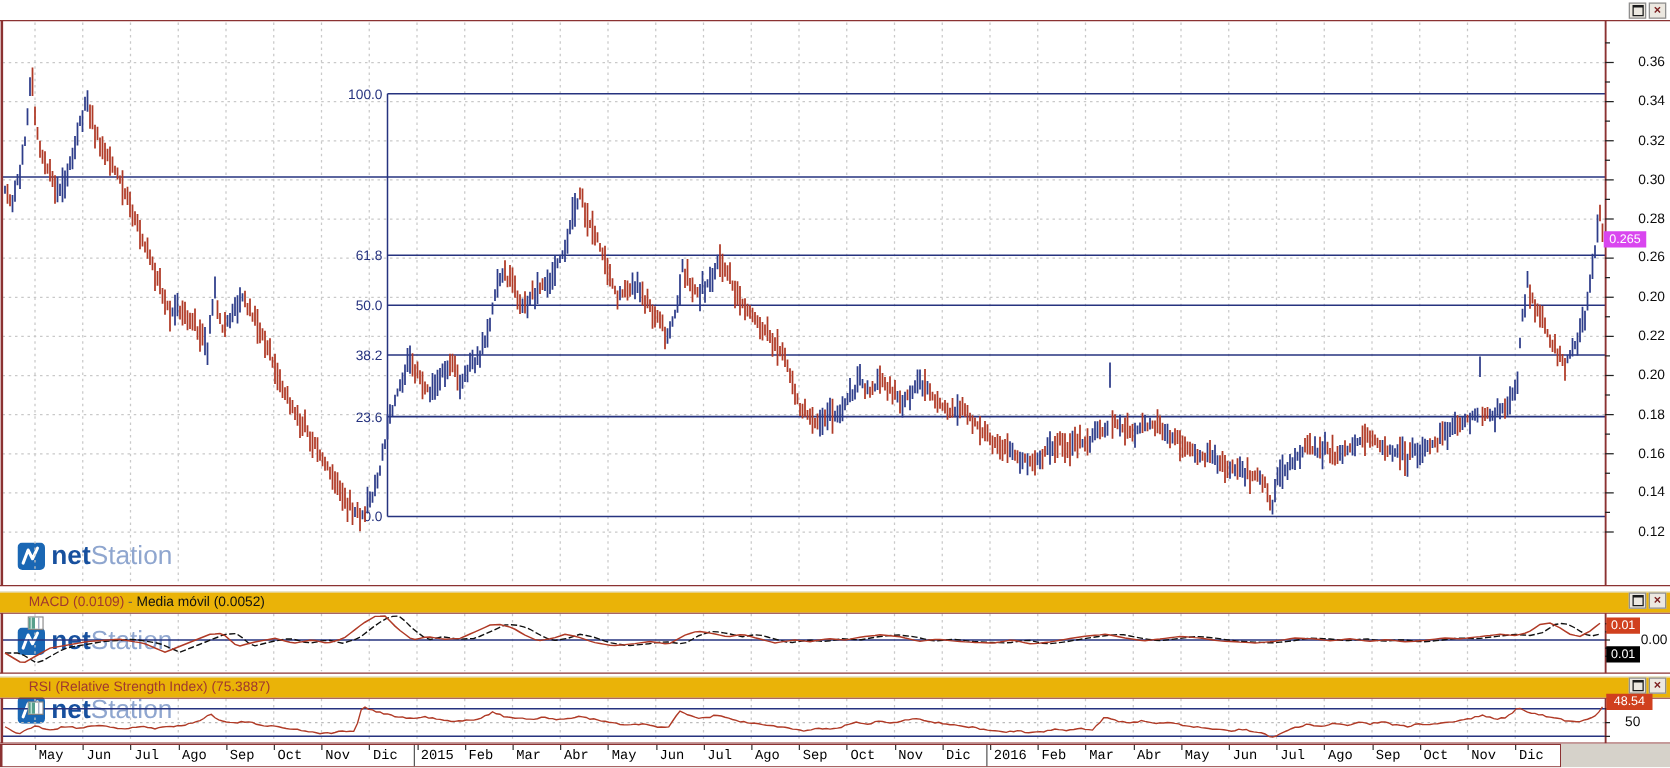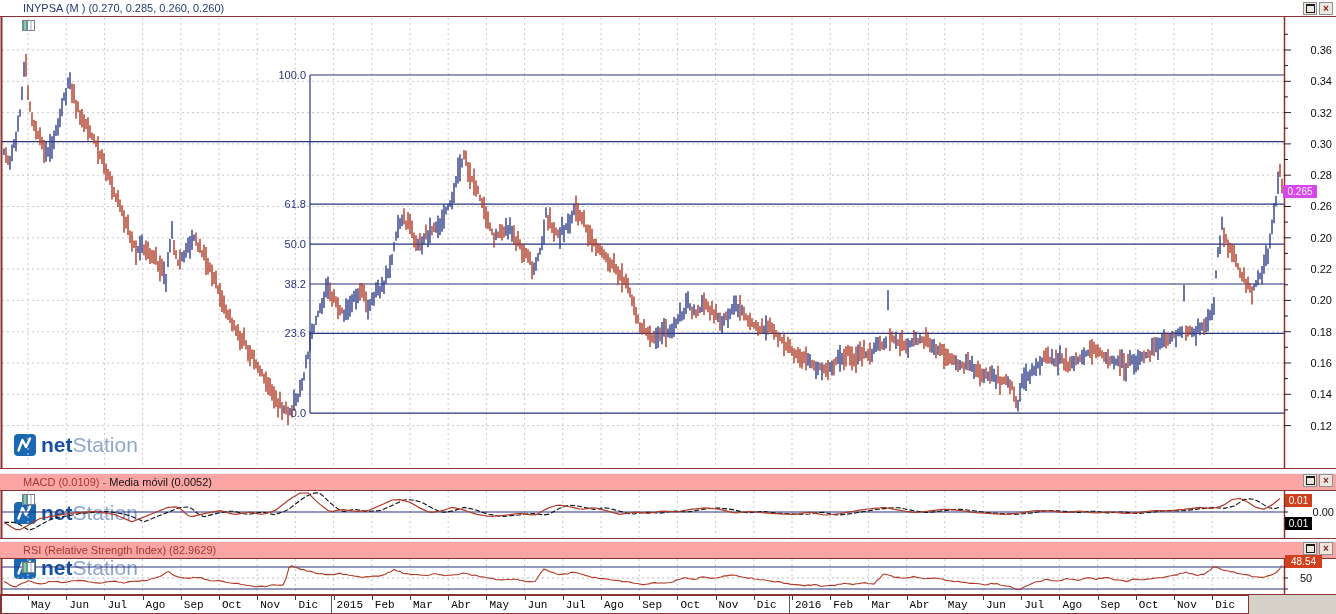--- a/index.html
+++ b/index.html
@@ -3,21 +3,21 @@
 <meta charset="utf-8">
 <style>
   html,body{margin:0;padding:0;background:#fff;}
   .app{position:relative;width:1336px;height:614px;background:#fff;overflow:hidden;
        font-family:"Liberation Sans",sans-serif;-webkit-font-smoothing:antialiased;}
   .app svg.layer{position:absolute;left:0;z-index:2;}
   .overlay{position:absolute;z-index:3;}
   .panel-header{position:absolute;left:0;width:1336px;height:16px;z-index:3;
        display:flex;align-items:center;font-size:11px;line-height:16px;white-space:pre;}
   .hdr-main{top:0;background:#ffffff;}
-  .hdr-sub{background:#fca5a5;border-top:1px solid #e8eef6;}
+  .hdr-sub{background:#eab308;border-top:1px solid #e8eef6;}
   .hdr-icon{display:inline-block;width:13px;height:11px;margin:0 6px 0 4px;flex:0 0 auto;}
   .win-buttons{position:absolute;right:3px;display:flex;gap:2px;z-index:4;}
   .win-btn{width:14px;height:13px;background:#ece8e0;border:1px solid #8f8f8f;box-sizing:border-box;
        display:flex;align-items:center;justify-content:center;cursor:pointer;padding:0;}
   .max-glyph{display:block;width:7px;height:6px;border:1px solid #1a1a1a;border-top:2px solid #1a1a1a;}
   .close-glyph{font-size:10px;line-height:10px;color:#7c2020;font-weight:bold;font-family:"Liberation Sans",sans-serif;}
   .watermark{position:absolute;z-index:1;display:flex;align-items:center;white-space:nowrap;}
   .wm-text-bold{font-size:21px;font-weight:bold;color:#17509e;letter-spacing:0px;margin-left:5px;}
   .wm-text-light{font-size:21px;font-weight:normal;color:#8fa6cf;}
   .price-label{position:absolute;width:38px;text-align:right;font-size:11px;color:#0c0c0c;height:12px;line-height:12px;}
@@ -260,31 +260,20 @@
         <line x1="1.5" y1="558.5" x2="1.5" y2="594.5" stroke-width="2"></line>
         <line x1="1284.5" y1="558.5" x2="1284.5" y2="594.5" stroke-width="1.5"></line>
       </g>
       <g stroke="#222">
         <line x1="1284" y1="567" x2="1288" y2="567"></line>
         <line x1="1284" y1="578" x2="1288" y2="578"></line>
         <line x1="1284" y1="589" x2="1288" y2="589"></line>
       </g>
     </svg>
 
-  <div class="panel-header hdr-main" style="top:0;">
-    <span class="hdr-icon">
-      <svg width="13" height="11">
-          <rect x="0.5" y="0.5" width="12" height="10" fill="#ffffff" stroke="#808080"></rect>
-          <rect x="1" y="1" width="5" height="9" fill="#57a08d"></rect>
-          <line x1="3" y1="1" x2="3" y2="10" stroke="#cfe8df" stroke-width="1"></line>
-          <line x1="9" y1="1" x2="9" y2="10" stroke="#9aa6c0" stroke-width="1"></line>
-        </svg>
-    </span>
-    <span style="color:#243a72;">INYPSA (M ) (0.270, 0.285, 0.260, 0.260)</span>
-  </div>
   <div class="win-buttons" style="top:2px;">
     <button class="win-btn">
         <span class="max-glyph"></span>
       </button>
     <button class="win-btn">
         <span class="close-glyph">×</span>
       </button>
   </div>
 
   <div class="panel-header hdr-sub" style="top:473px;">
@@ -309,21 +298,21 @@
 
   <div class="panel-header hdr-sub" style="top:541px;">
     <span class="hdr-icon">
       <svg width="13" height="11">
           <rect x="0.5" y="0.5" width="12" height="10" fill="#ffffff" stroke="#808080"></rect>
           <rect x="1" y="1" width="5" height="9" fill="#57a08d"></rect>
           <line x1="3" y1="1" x2="3" y2="10" stroke="#cfe8df" stroke-width="1"></line>
           <line x1="9" y1="1" x2="9" y2="10" stroke="#9aa6c0" stroke-width="1"></line>
         </svg>
     </span>
-    <span style="color:#a0392e;">RSI (Relative Strength Index) (82.9629)</span>
+    <span style="color:#a0392e;">RSI (Relative Strength Index) (75.3887)</span>
   </div>
   <div class="win-buttons" style="top:542px;">
     <button class="win-btn">
         <span class="max-glyph"></span>
       </button>
     <button class="win-btn">
         <span class="close-glyph">×</span>
       </button>
   </div>
 

